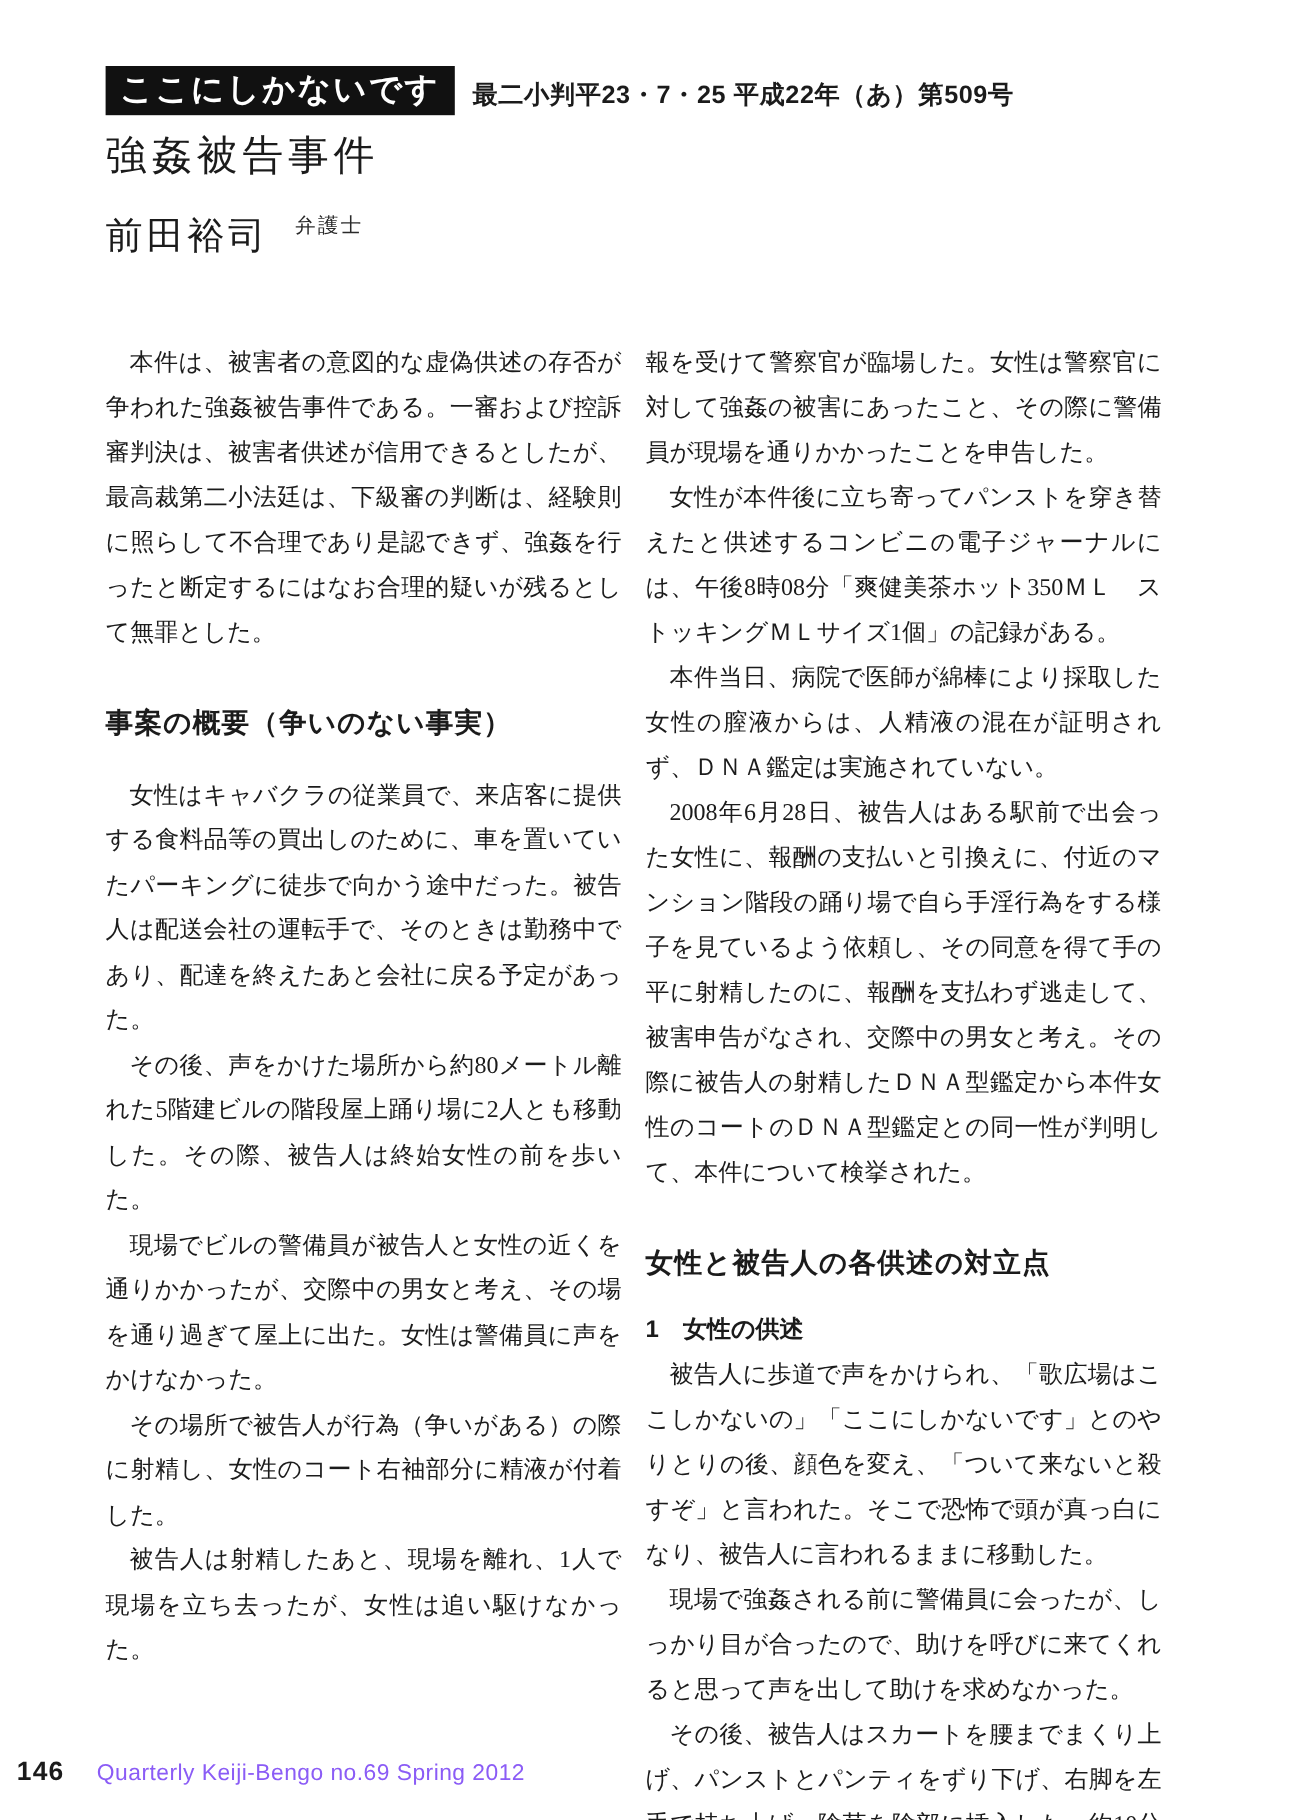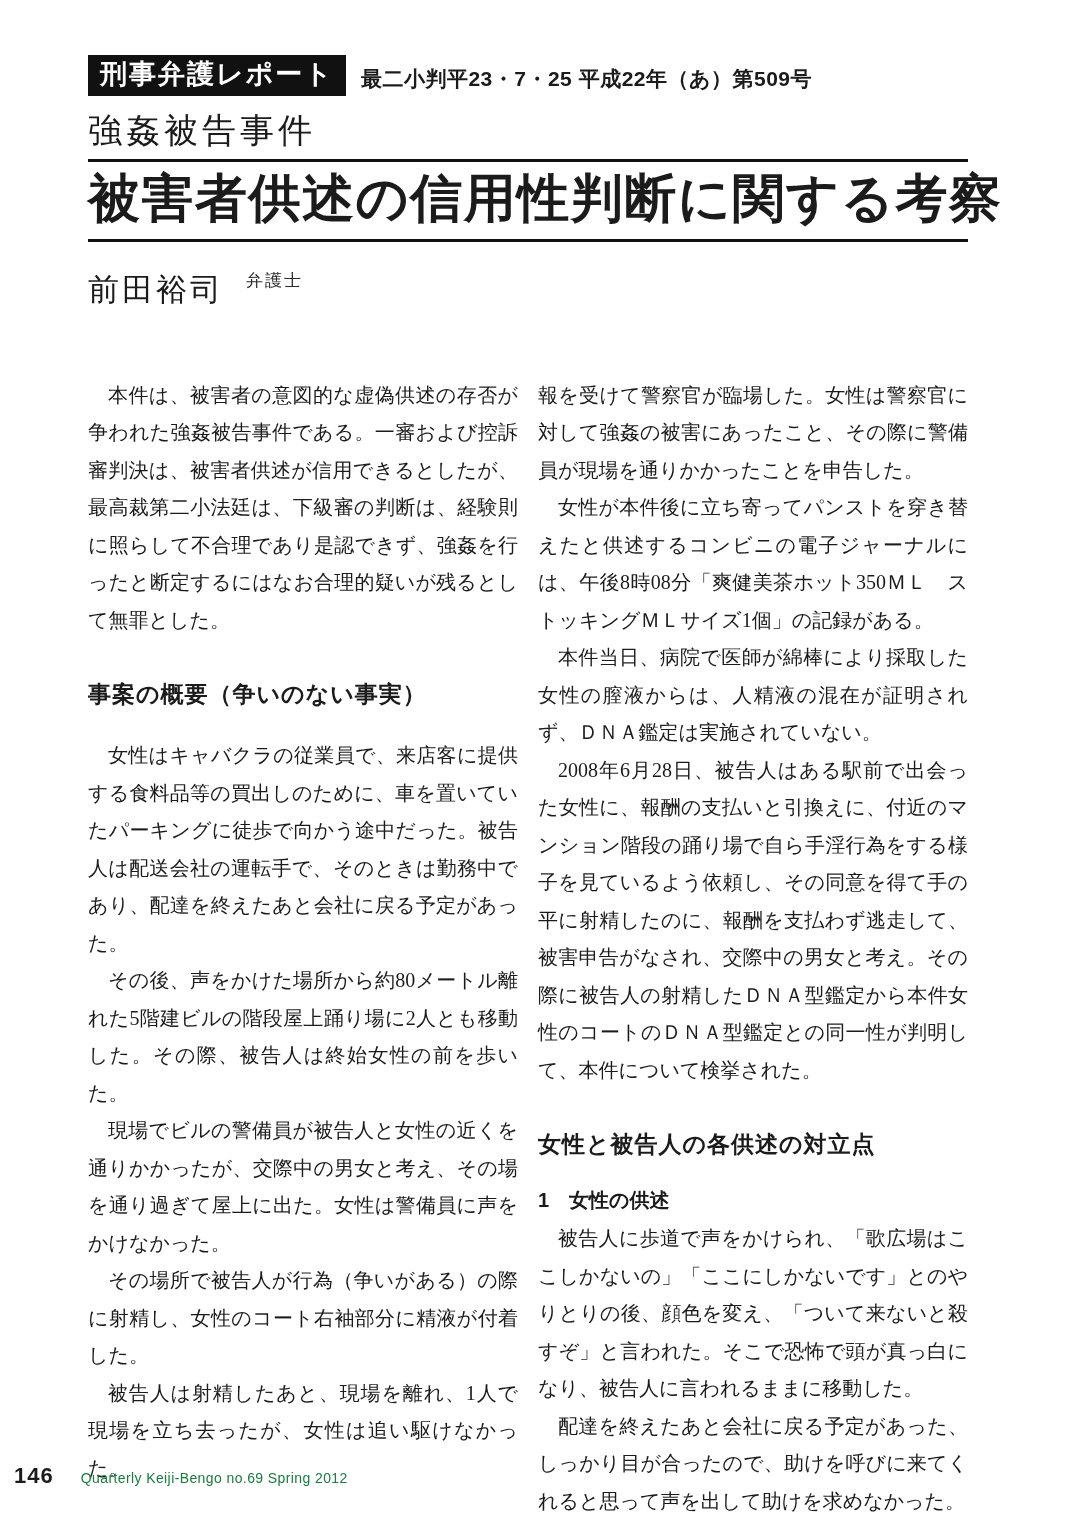--- a/index.html
+++ b/index.html
@@ -94,37 +94,34 @@
   .footer {
     position: absolute;
     left: 14px;
     bottom: 28px;
     display: flex;
     align-items: baseline;
     gap: 27px;
     font-family: "Liberation Sans", "DejaVu Sans", sans-serif;
   }
   .page-num { font-weight: bold; font-size: 22px; letter-spacing: 1px; }
-  .journal { font-size: 14px; color: #15803d; letter-spacing: 0.4px; }
+  .journal { font-size: 19px; color: #8b5cf6; letter-spacing: 0.4px; }
 </style>
 </head>
 <body>
 
 <div class="page">
 
   <div class="badge-row">
-    <div class="badge">刑事弁護レポート</div>
+    <div class="badge">ここにしかないです</div>
     <div class="case-ref">最二小判平23・7・25 平成22年（あ）第509号</div>
   </div>
 
   <div class="case-type">強姦被告事件</div>
 
-  <div class="title-block">
-    <div class="main-title">被害者供述の信用性判断に関する考察</div>
-  </div>
 
   <div class="author-row">
     <span class="author-name">前田裕司</span>
     <span class="author-role">弁護士</span>
   </div>
 
   <div class="columns">
 
     <div class="col">
       <p>本件は、被害者の意図的な虚偽供述の存否が争われた強姦被告事件である。一審および控訴審判決は、被害者供述が信用できるとしたが、最高裁第二小法廷は、下級審の判断は、経験則に照らして不合理であり是認できず、強姦を行ったと断定するにはなお合理的疑いが残るとして無罪とした。</p>
@@ -138,21 +135,21 @@
     </div>
 
     <div class="col">
       <p class="cont">報を受けて警察官が臨場した。女性は警察官に対して強姦の被害にあったこと、その際に警備員が現場を通りかかったことを申告した。</p>
       <p>女性が本件後に立ち寄ってパンストを穿き替えたと供述するコンビニの電子ジャーナルには、午後8時08分「爽健美茶ホット350ＭＬ　ストッキングＭＬサイズ1個」の記録がある。</p>
       <p>本件当日、病院で医師が綿棒により採取した女性の膣液からは、人精液の混在が証明されず、ＤＮＡ鑑定は実施されていない。</p>
       <p>2008年6月28日、被告人はある駅前で出会った女性に、報酬の支払いと引換えに、付近のマンション階段の踊り場で自ら手淫行為をする様子を見ているよう依頼し、その同意を得て手の平に射精したのに、報酬を支払わず逃走して、被害申告がなされ、交際中の男女と考え。その際に被告人の射精したＤＮＡ型鑑定から本件女性のコートのＤＮＡ型鑑定との同一性が判明して、本件について検挙された。</p>
       <div class="sec-heading">女性と被告人の各供述の対立点</div>
       <div class="sub-heading">1　女性の供述</div>
       <p>被告人に歩道で声をかけられ、「歌広場はここしかないの」「ここにしかないです」とのやりとりの後、顔色を変え、「ついて来ないと殺すぞ」と言われた。そこで恐怖で頭が真っ白になり、被告人に言われるままに移動した。</p>
-      <p>配達を終えたあと会社に戻る予定があった、しっかり目が合ったので、助けを呼びに来てくれると思って声を出して助けを求めなかった。</p>
+      <p>現場で強姦される前に警備員に会ったが、しっかり目が合ったので、助けを呼びに来てくれると思って声を出して助けを求めなかった。</p>
       <p>その後、被告人はスカートを腰までまくり上げ、パンストとパンティをずり下げ、右脚を左手で持ち上げ、陰茎を陰部に挿入した。約10分間挿入された。</p>
 
     </div>
 
   </div>
 
   <div class="footer">
     <span class="page-num">146</span>
     <span class="journal">Quarterly Keiji-Bengo no.69 Spring 2012</span>
   </div>

